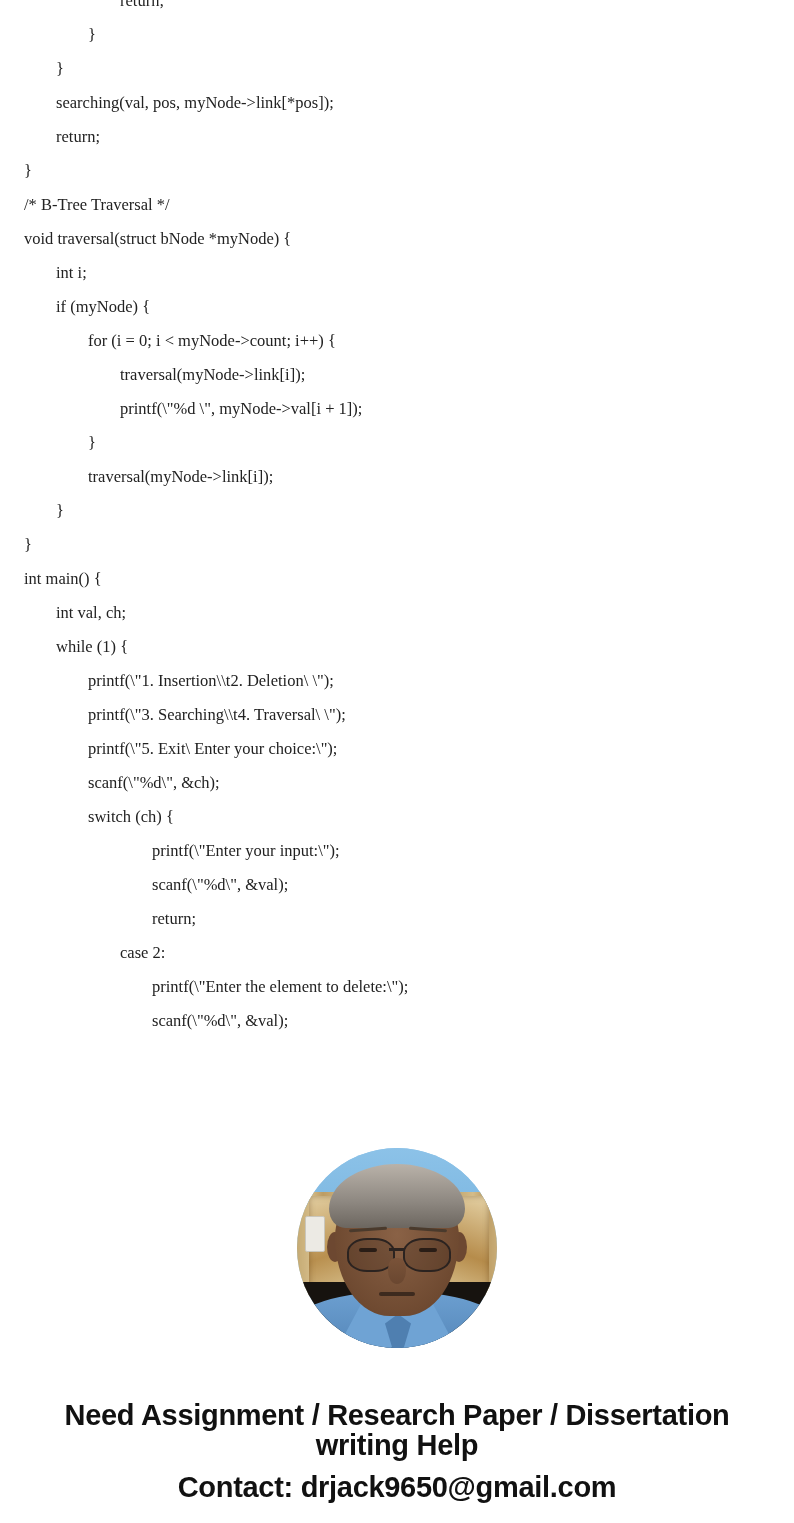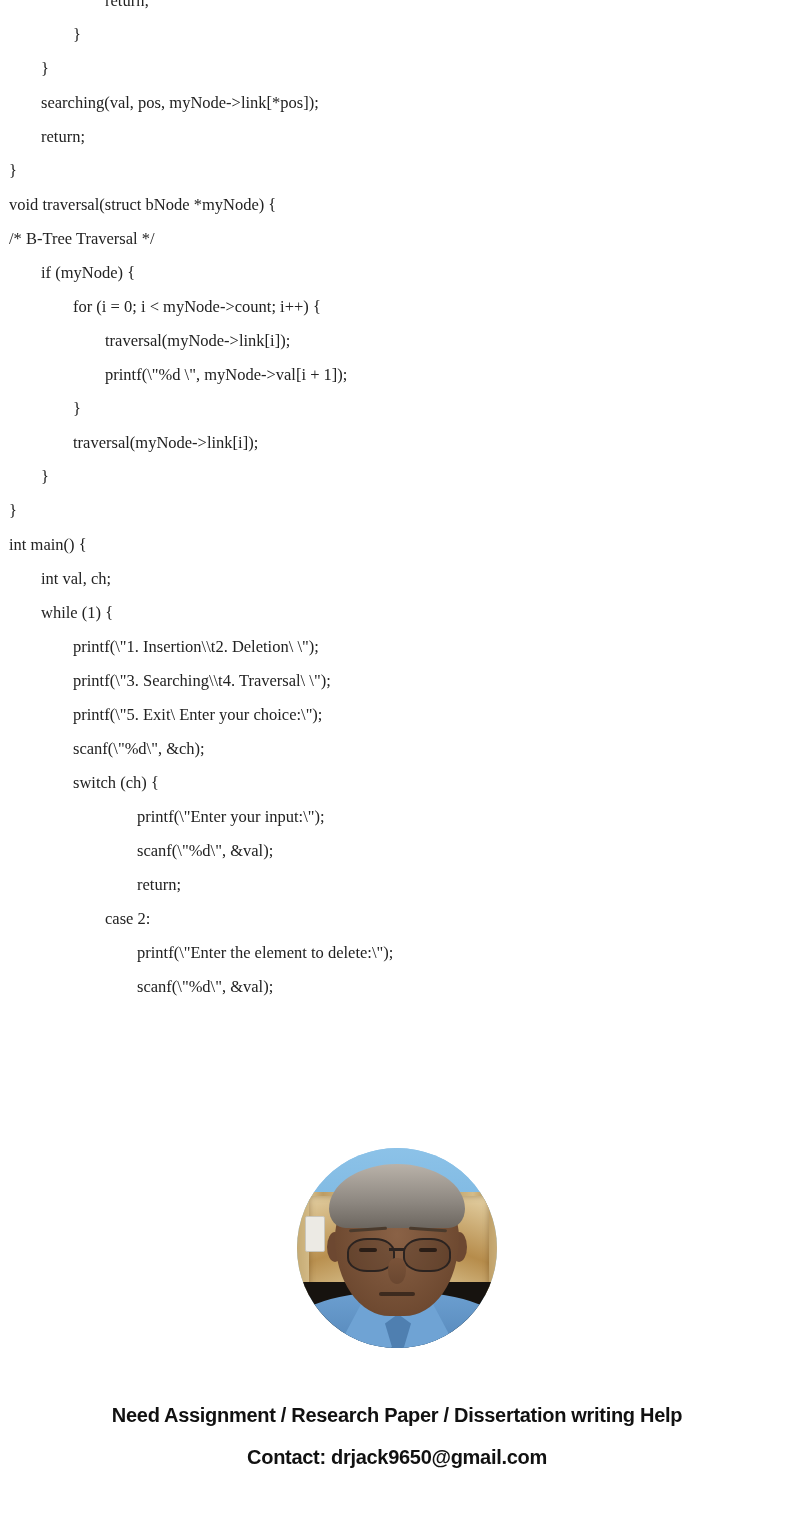--- a/index.html
+++ b/index.html
@@ -13,21 +13,21 @@
     height: 1523px;
     position: relative;
     overflow: hidden;
     font-family: "Liberation Serif", "DejaVu Serif", serif;
     color: #1a1a1a;
   }
 
   
   #code-listing {
     position: absolute;
-    left: 1px;
+    left: 16px;
     top: 0;
     width: 661px;
     height: 1130px;
     overflow: hidden;
     padding: 0;
   }
   .code-line {
     font-family: "Liberation Serif", "DejaVu Serif", serif;
     font-size: 16.5px;
     line-height: 34px;
@@ -168,41 +168,42 @@
 
   
   #promo {
     position: absolute;
     left: 0;
     top: 1400px;
     width: 794px;
     text-align: center;
     font-family: "Liberation Sans", "DejaVu Sans", sans-serif;
     font-weight: bold;
-    font-size: 20px;
+    font-size: 29px;
     line-height: 30px;
     color: #111111;
     letter-spacing: -0.3px;
   }
   #promo .promo-line { display: block; padding: 0 16px; }
   #promo .promo-headline { margin-bottom: 0; }
   #promo .promo-contact { margin-top: 12px; }
 </style>
 </head>
 <body>
 
 <div id="code-listing">
     <div class="code-line ind3 clip-top">return;</div>
     <div class="code-line ind2">}</div>
     <div class="code-line ind1">}</div>
     <div class="code-line ind1">searching(val, pos, myNode-&gt;link[*pos]);</div>
     <div class="code-line ind1">return;</div>
     <div class="code-line ind0">}</div>
+    <div class="code-line ind0">/* B-Tree Traversal */</div>
     <div class="code-line ind0">void traversal(struct bNode *myNode) {</div>
-    <div class="code-line ind0">/* B-Tree Traversal */</div>
+    <div class="code-line ind1">int i;</div>
     <div class="code-line ind1">if (myNode) {</div>
     <div class="code-line ind2">for (i = 0; i &lt; myNode-&gt;count; i++) {</div>
     <div class="code-line ind3">traversal(myNode-&gt;link[i]);</div>
     <div class="code-line ind3">printf(\"%d \", myNode-&gt;val[i + 1]);</div>
     <div class="code-line ind2">}</div>
     <div class="code-line ind2">traversal(myNode-&gt;link[i]);</div>
     <div class="code-line ind1">}</div>
     <div class="code-line ind0">}</div>
     <div class="code-line ind0">int main() {</div>
     <div class="code-line ind1">int val, ch;</div>

